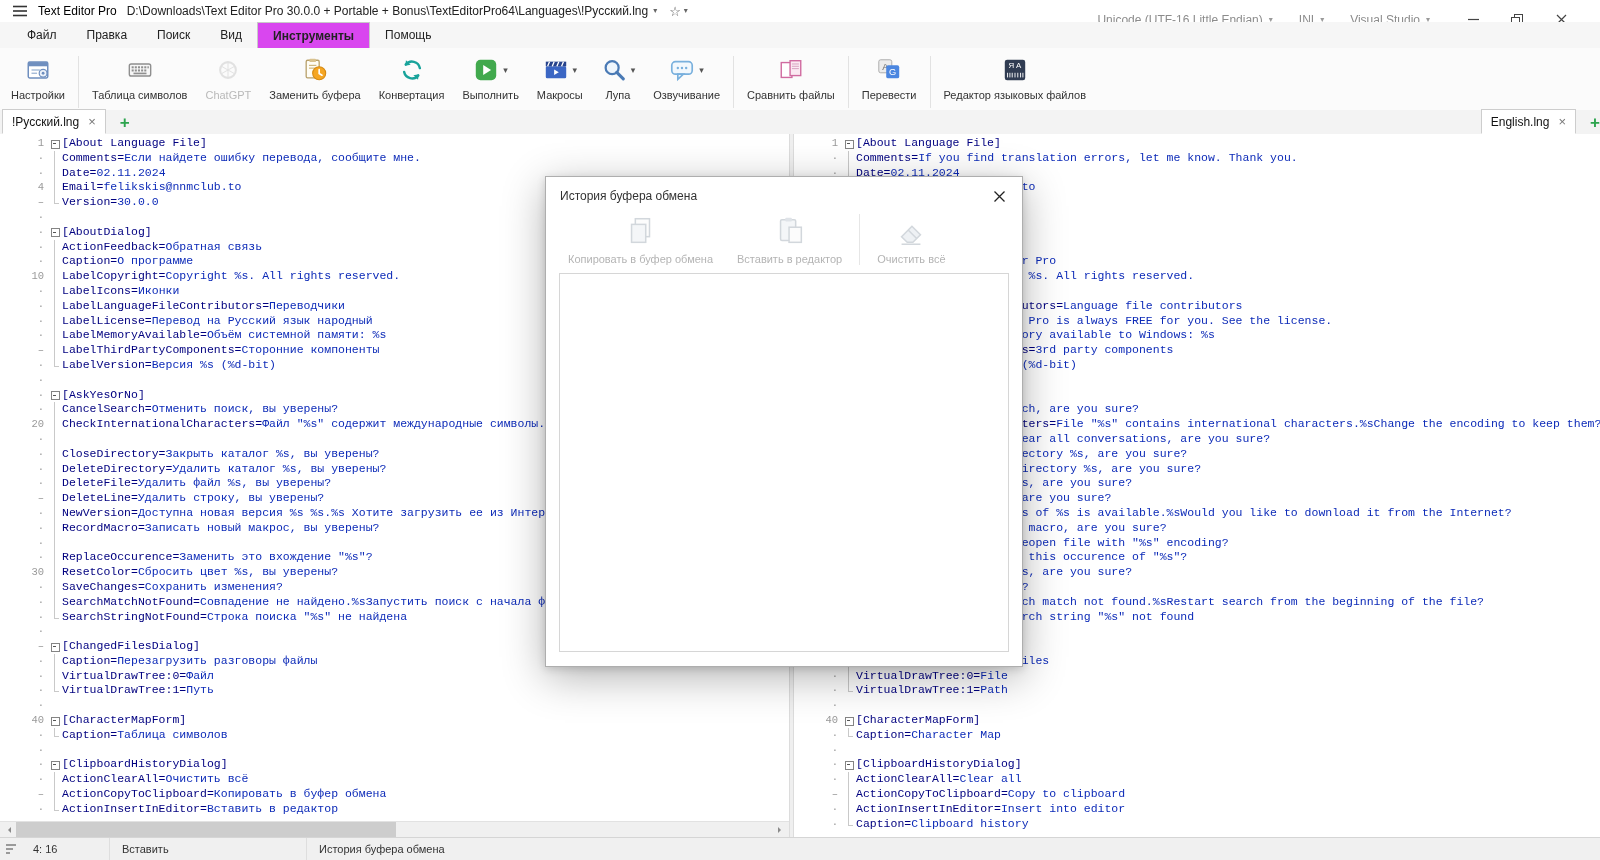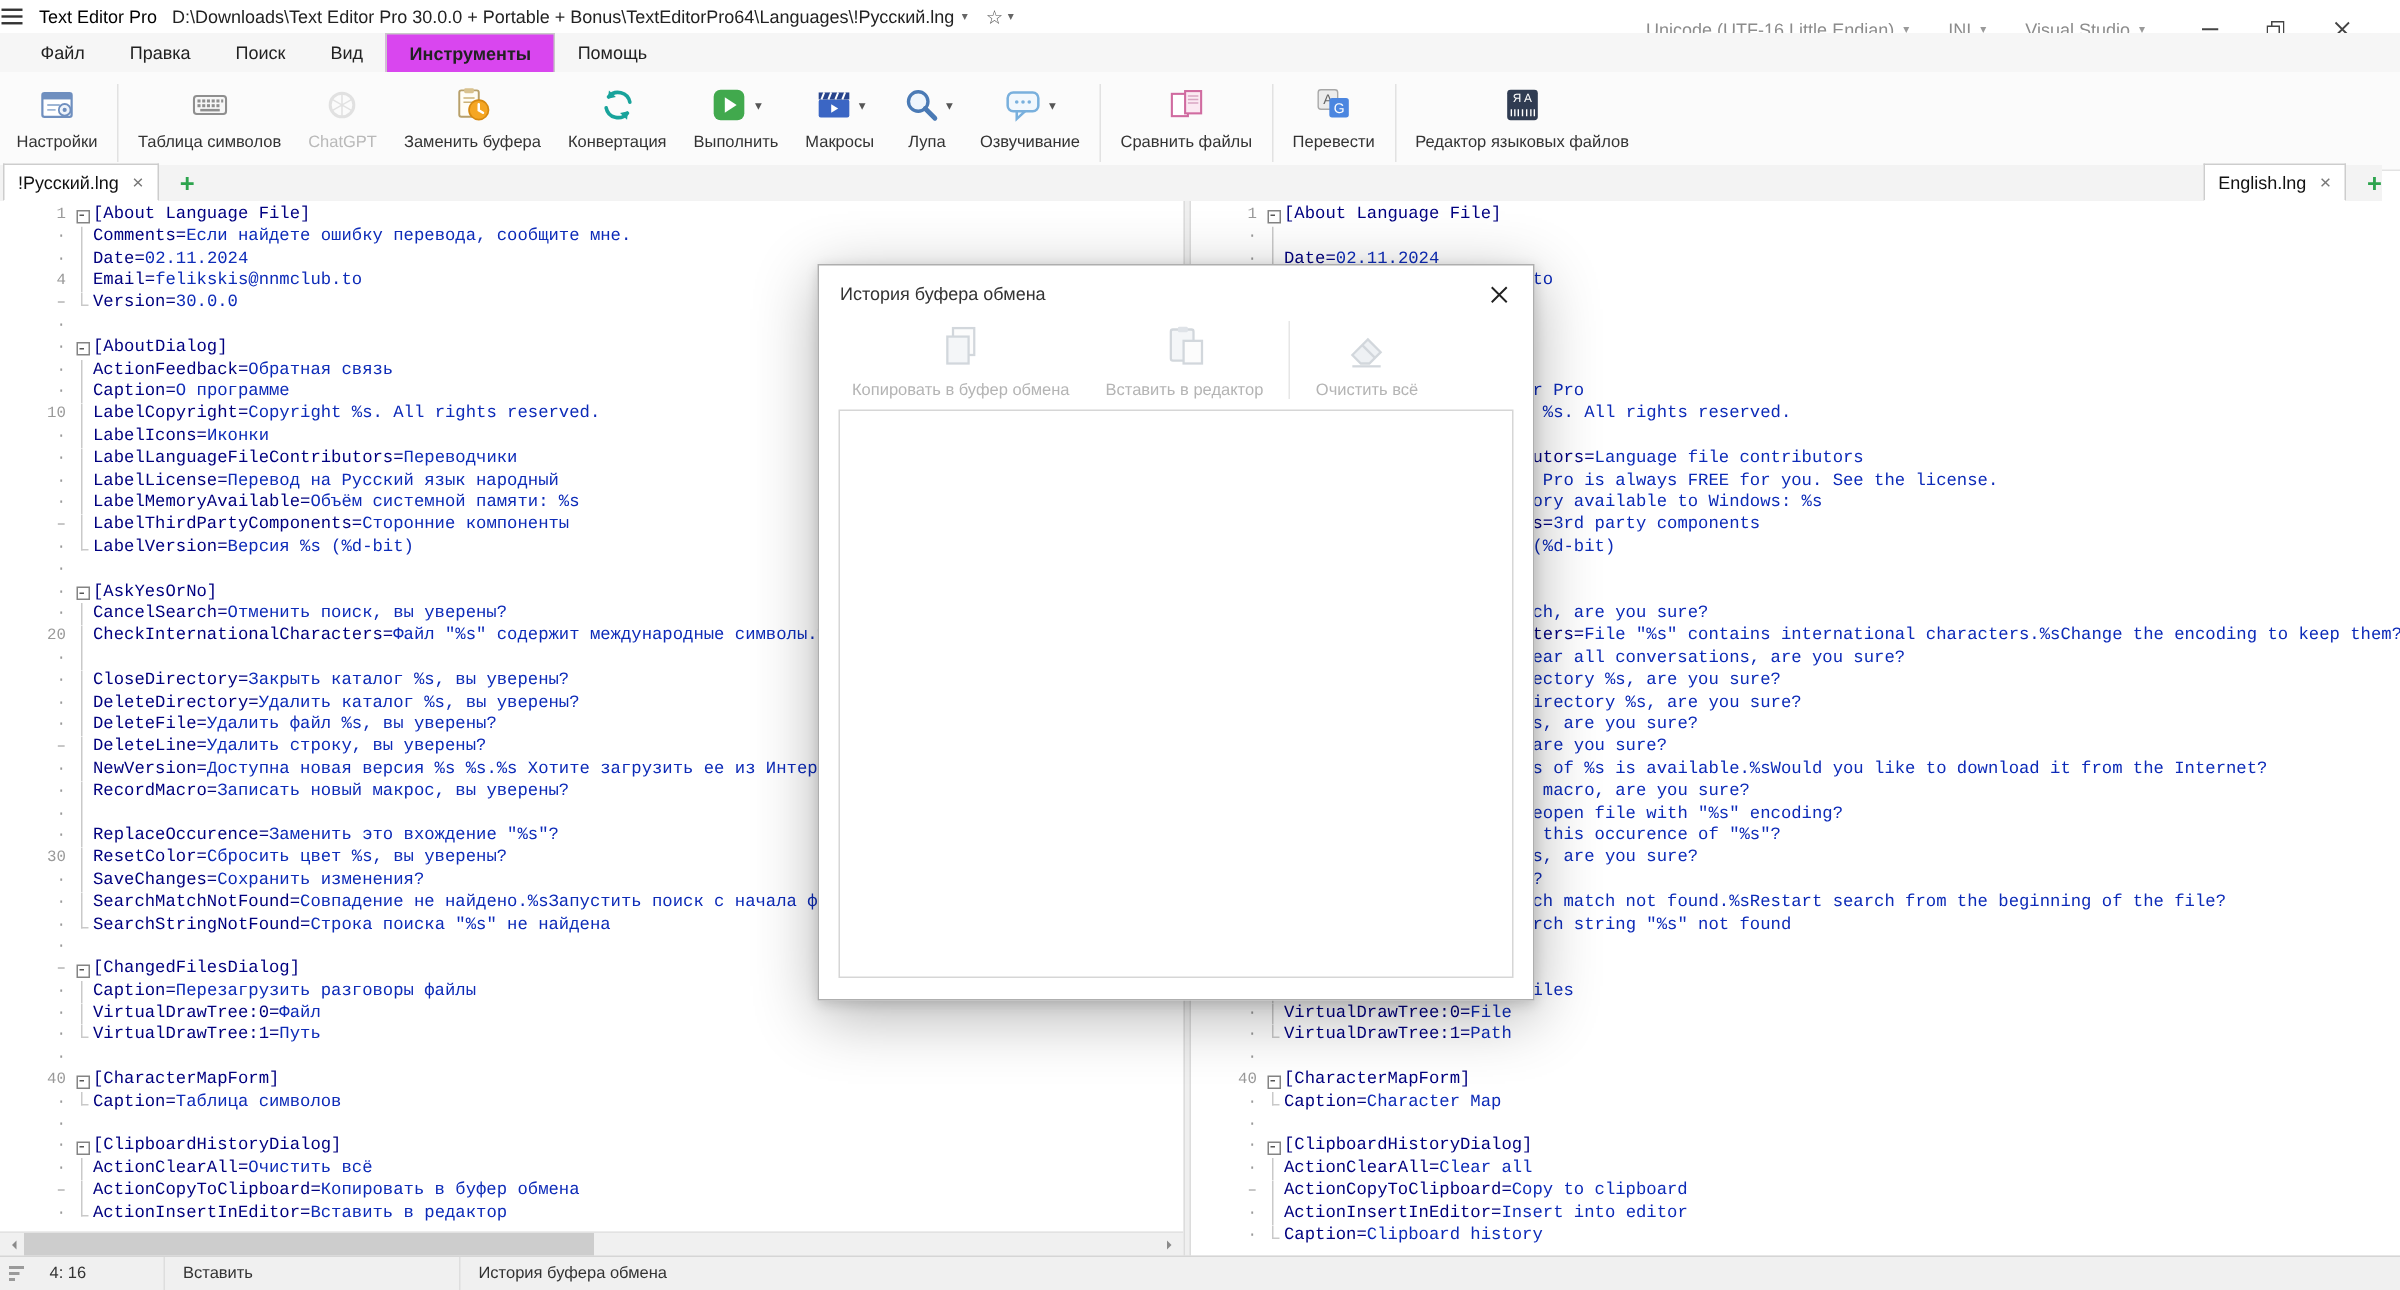--- a/index.html
+++ b/index.html
@@ -2,21 +2,21 @@
 <html style="--c-sec: #000080; --c-key: #00007f; --c-val: #0d2bb8;"><head>
 <meta charset="utf-8">
 <style>
   html,body{margin:0;padding:0;overflow:hidden;}
   body{width:1600px;height:860px;position:relative;background:#fff;
        font-family:"Liberation Sans",sans-serif;-webkit-font-smoothing:antialiased;}
   .app{position:absolute;inset:0;}
 
   
   .titlebar{position:absolute;left:0;top:0;right:0;height:22px;background:#fff;
-    display:flex;align-items:center;gap:10px;padding:0 0 0 0;font-size:12px;color:#111;}
+    display:flex;align-items:center;gap:10px;padding:0 0 0 12px;font-size:12px;color:#111;}
   .hamb{display:flex;align-items:center;}
   .apptitle{color:#000;white-space:nowrap;}
   .docpath{display:flex;align-items:center;gap:5px;color:#222;white-space:nowrap;cursor:default;}
   .dd{font-size:8px;color:#666;line-height:1;}
   .star{display:flex;align-items:center;gap:3px;color:#555;font-size:13px;margin-left:2px;}
   .tb-right{margin-left:auto;display:flex;align-items:center;gap:26px;color:#8c8c8c;
     font-size:12px;padding-right:28px;white-space:nowrap;margin-top:17px;}
   .combo{display:flex;align-items:center;gap:6px;}
   .combo .dd{color:#9a9a9a;}
   .winbtns{display:flex;align-items:center;gap:22px;margin-left:6px;}
@@ -34,21 +34,21 @@
   .tool-btn{display:flex;flex-direction:column;align-items:center;padding:2px 9px;}
   .tool-icon-row{height:34px;display:flex;align-items:center;gap:4px;}
   .tool-icon{display:flex;align-items:center;}
   .tool-dd{font-size:9px;color:#555;}
   .tool-label{font-size:11px;color:#333;margin-top:2px;white-space:nowrap;}
   .tool-btn.disabled .tool-label{color:#b9b9b9;}
   .tool-btn.disabled svg{opacity:.5;filter:grayscale(1);}
   .tool-sep{width:1px;align-self:stretch;background:#e2e2e2;margin:5px 4px;}
 
   
-  .tabsrow{position:absolute;top:110px;left:0;right:12px;height:24px;background:#f3f3f3;display:flex;}
+  .tabsrow{position:absolute;top:110px;left:0;right:0;height:24px;background:#f3f3f3;display:flex;}
   .tabs-left{width:789px;display:flex;align-items:flex-end;padding-left:2px;}
   .tabs-right{flex:1;display:flex;align-items:flex-end;padding-left:5px;justify-content:flex-end;}
   .tab{height:23px;display:flex;align-items:center;gap:9px;padding:0 9px;background:#fff;
     border:1px solid #cdcdcd;border-bottom:1px solid #fff;font-size:12px;color:#111;white-space:nowrap;}
   .tabx{color:#777;font-size:13px;line-height:1;}
   .plus{color:#2da44e;font-size:17px;font-weight:bold;margin-left:14px;align-self:center;line-height:1;}
 
   
   .editors{position:absolute;top:134px;left:0;right:0;bottom:22px;background:#fff;}
   .pane{position:absolute;top:0;bottom:0;overflow:hidden;background:#fff;}
@@ -715,20 +715,21 @@
             <span class="fold">
               <i class="fbox"></i>
             </span>
             <span class="codeTxt"><span class="sec">[About Language File]</span></span>
           </div>
           <div class="line">
             <span class="ln">·</span>
             <span class="fold">
               <i class="fline"></i>
             </span>
+            <span class="codeTxt"><span class="key">Comments=</span><span class="val">If you find translation errors, let me know. Thank you.</span></span>
           </div>
           <div class="line">
             <span class="ln">·</span>
             <span class="fold">
               <i class="fline"></i>
             </span>
             <span class="codeTxt"><span class="key">Date=</span><span class="val">02.11.2024</span></span>
           </div>
           <div class="line">
             <span class="ln">·</span>

